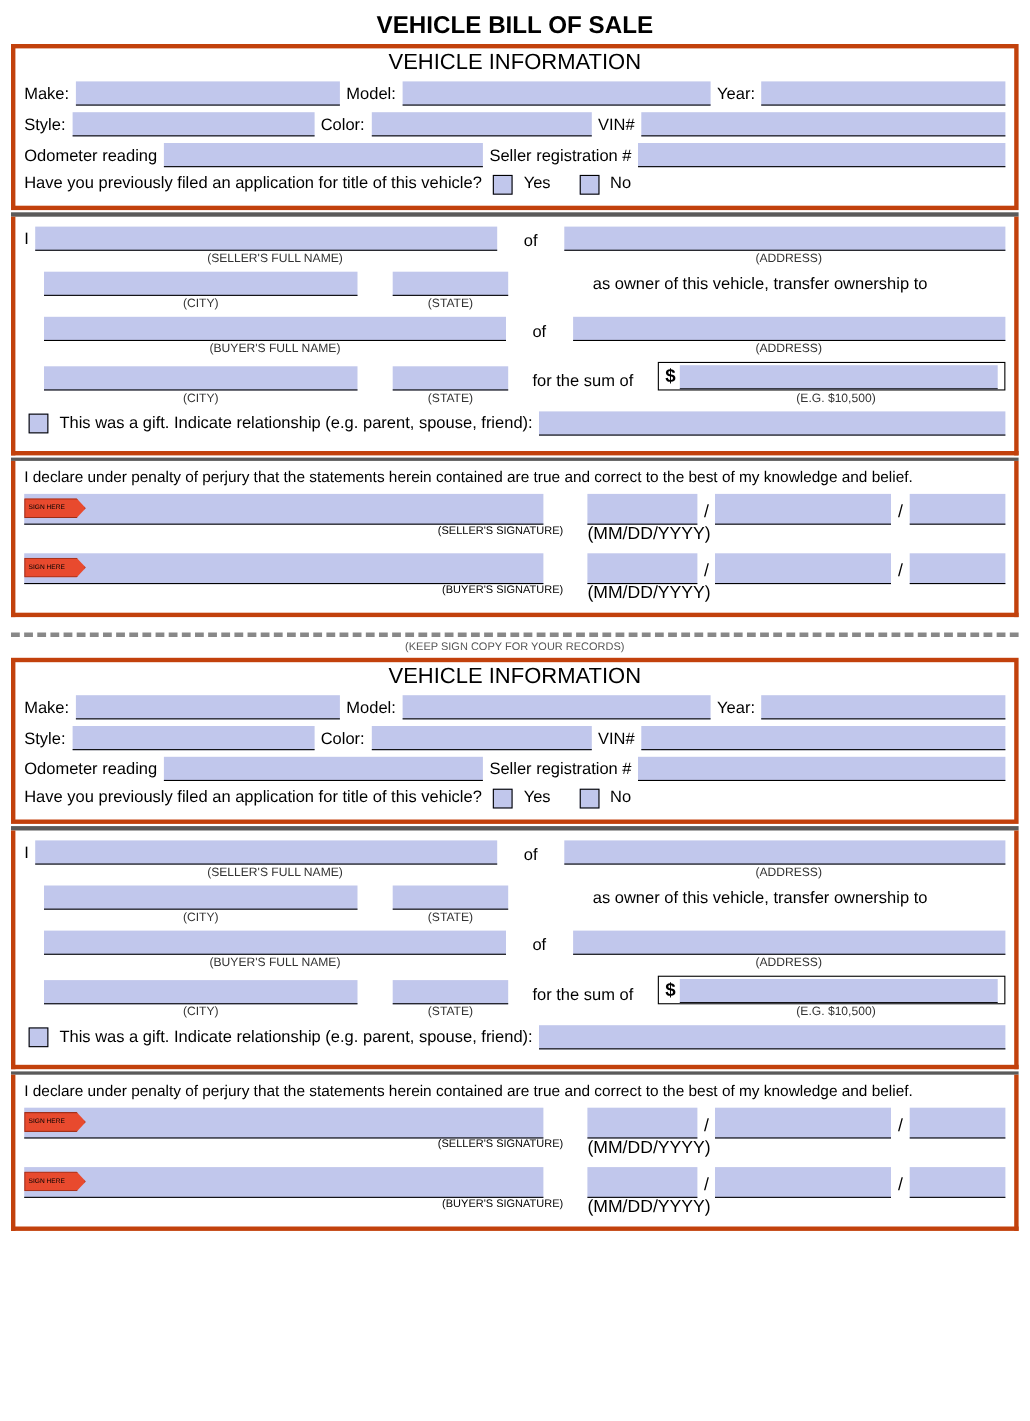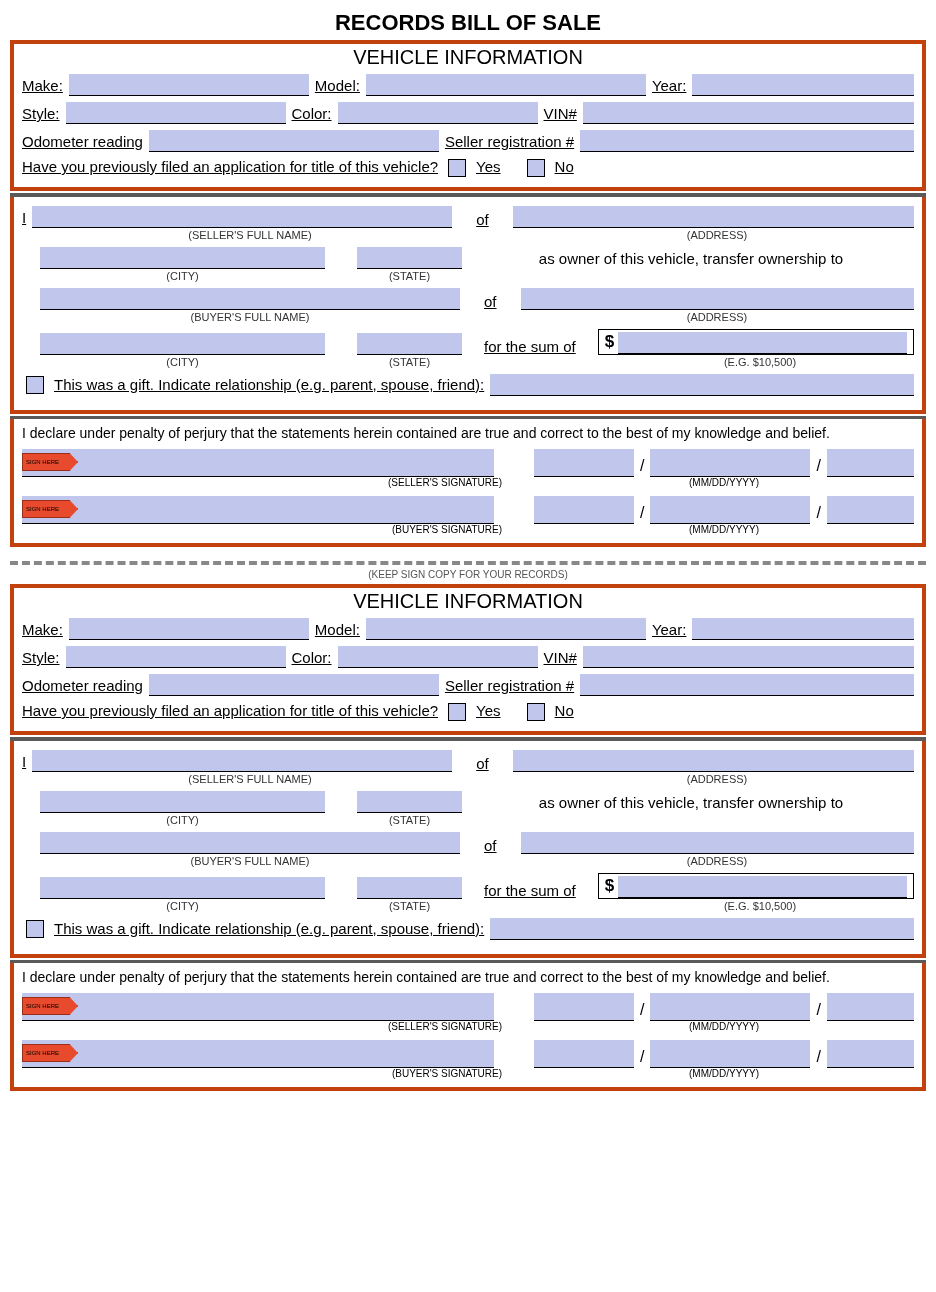--- a/index.html
+++ b/index.html
@@ -2,47 +2,47 @@
 <html><head>
 <meta charset="utf-8">
 <style>
 * { box-sizing: border-box; margin: 0; padding: 0; }
 body { font-family: Arial, sans-serif; font-size: 15px; background: #fff; padding: 10px; width: 936px; }
 h1 { text-align: center; font-size: 22px; font-weight: bold; margin-bottom: 4px; }
 .section { border: 4px solid #c2410c; margin-bottom: 2px; }
 .sec-title { text-align: center; font-size: 20px; font-weight: normal; border-bottom: 0; padding: 2px 0; }
 .row { display: flex; align-items: flex-end; padding: 3px 8px; gap: 6px; }
 .row.nopad-bottom { padding-bottom: 1px; }
-.lbl { white-space: nowrap; padding-bottom: 2px; text-decoration: underline; }
+.lbl { white-space: nowrap; padding-bottom: 2px; }
 .fld { background: #c1c7ec; border-bottom: 1.5px solid #000; height: 22px; flex: 1; }
 .cap { font-size: 11px; text-align: center; color: #333; }
 .cap-row { display: flex; padding: 0 8px 3px 8px; gap: 6px; }
 .cb { width: 18px; height: 18px; border: 1px solid #000; background: #c1c7ec; display: inline-block; vertical-align: middle; margin: 0 4px; }
 .thick-sep { border-top: 4px solid #5a5a5a; margin: 0; }
 .mid-sep { border-top: 3px solid #5a5a5a; margin: 0; }
 .dollar-box { border: 1px solid #000; display: flex; align-items: flex-start; padding: 2px 6px 0 6px; }
 .dollar-box .d { font-weight: bold; font-size: 17px; padding-right: 4px; }
 .sign-row { display: flex; padding: 6px 8px 0 8px; gap: 40px; }
 .sign-left { flex: 1; position: relative; }
 .sign-right { flex: 0 0 380px; display: flex; gap: 4px; align-items: flex-end; }
 .sign-fld { background: #c1c7ec; border-bottom: 1.5px solid #000; height: 28px; width: 100%; position: relative; }
 .sign-date-fld { background: #c1c7ec; border-bottom: 1.5px solid #000; height: 28px; }
 .slash { font-size: 16px; padding: 0 2px 2px 2px; }
-.sign-cap-row { display: flex; padding: 0 8px 8px 8px; gap: 32px; }
+.sign-cap-row { display: flex; padding: 0 8px 8px 8px; gap: 22px; }
 .sign-cap-left { flex: 1; text-align: right; font-size: 10px; }
-.sign-cap-right { flex: 0 0 380px; text-align: center; font-size: 10px; }
+.sign-cap-right { flex: 0 0 380px; text-align: left; font-size: 16px; }
 .sign-here { position: absolute; left: 0; top: 4px; width: 56px; height: 18px; background: #e84a2e; border: 1px solid #9a2d18; font-size: 6px; color: #000; display: flex; align-items: center; padding-left: 3px; clip-path: polygon(0 0, 85% 0, 100% 50%, 85% 100%, 0 100%); }
 .dashed { border: none; border-top: 4px dashed #888; margin: 14px 0 4px 0; }
 .keep { text-align: center; font-size: 10px; color: #555; margin-bottom: 4px; }
 .transfer-block { padding: 6px 0 2px 0; }
 </style>
 </head>
 <body>
 
-<h1>RECORDS BILL OF SALE</h1>
+<h1>VEHICLE BILL OF SALE</h1>
 
 <div class="section">
   <div class="sec-title">VEHICLE INFORMATION</div>
   <div class="row">
     <span class="lbl">Make:</span>
     <div class="fld" style="flex:0 0 240px"></div>
     <span class="lbl">Model:</span>
     <div class="fld" style="flex:0 0 280px"></div>
     <span class="lbl">Year:</span>
     <div class="fld"></div>

